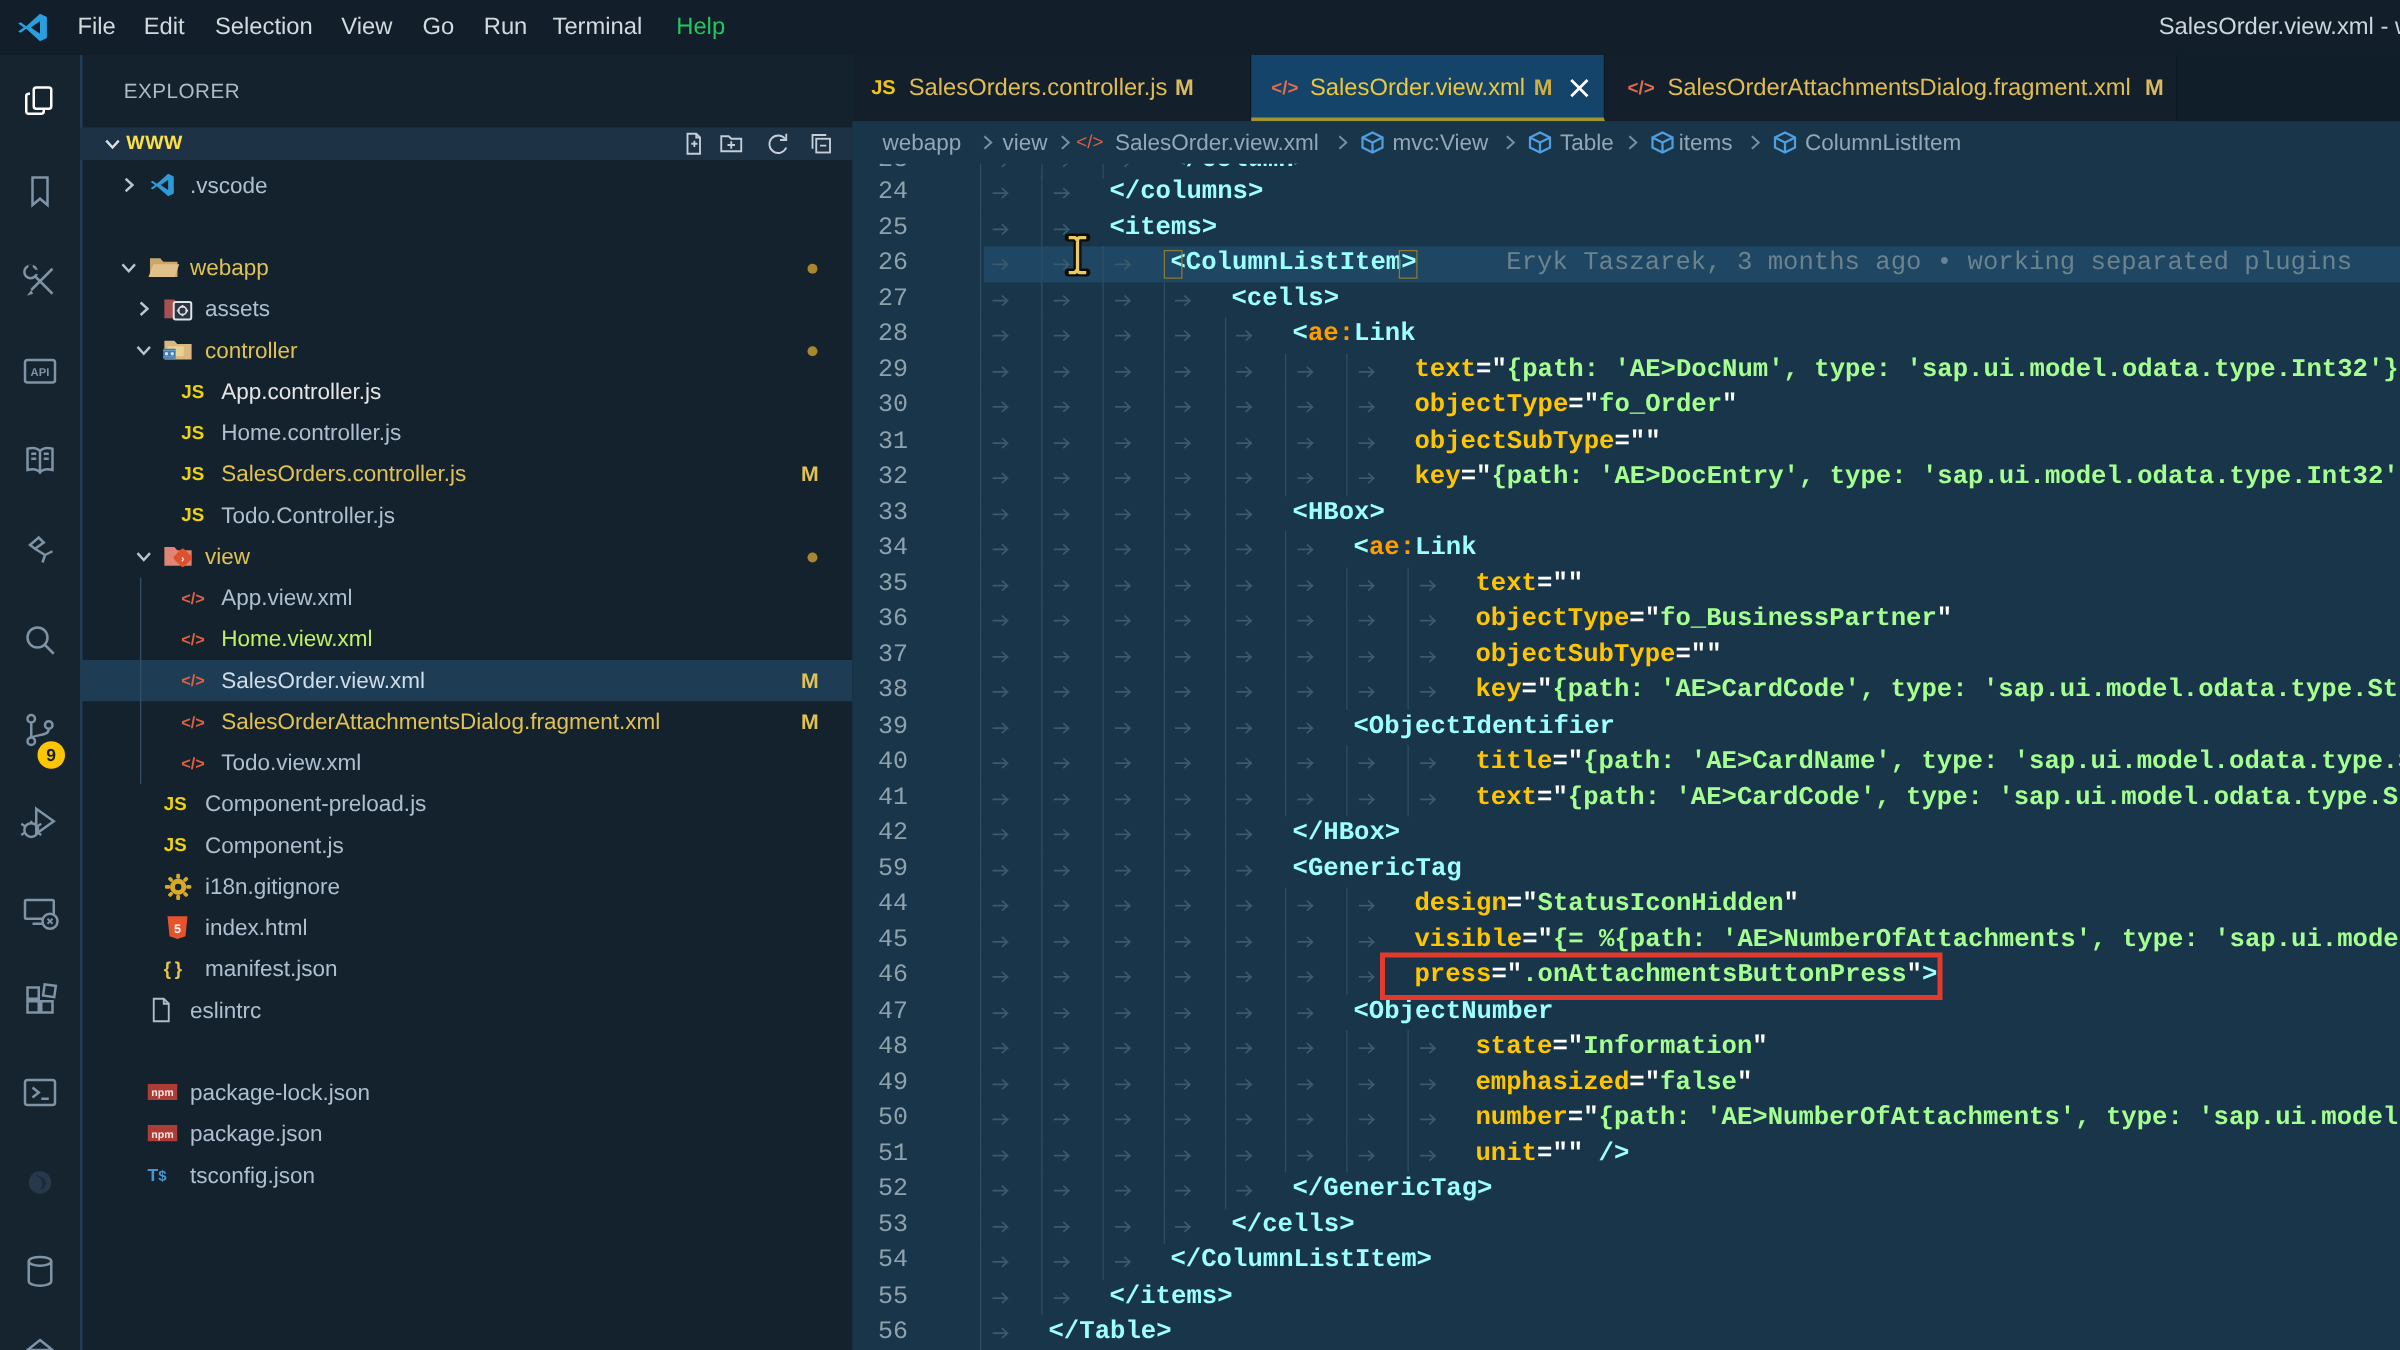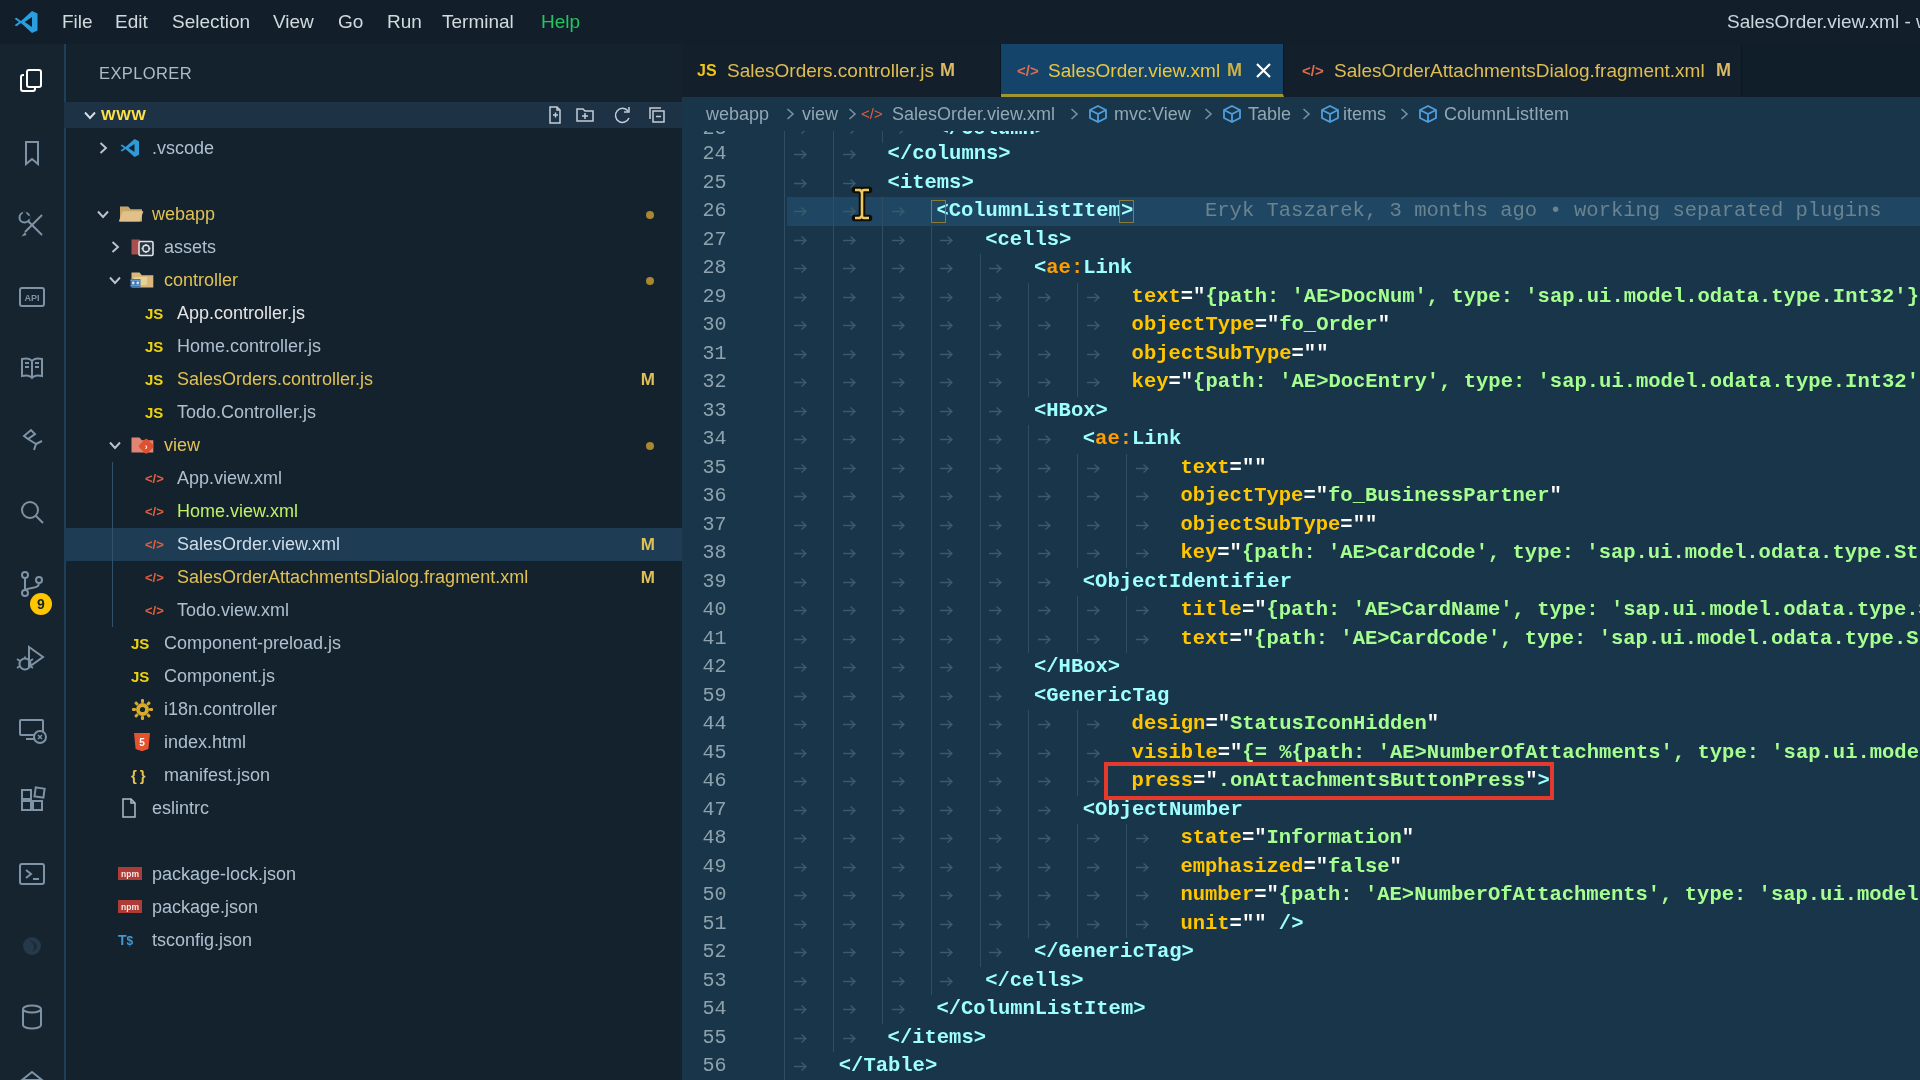--- a/index.html
+++ b/index.html
@@ -236,21 +236,21 @@
         <rect x="10" y="1" width="3" height="4" rx="1" fill="#d9a928" transform="rotate(45 11.5 11.5)"></rect>
         <rect x="10" y="1" width="3" height="4" rx="1" fill="#d9a928" transform="rotate(90 11.5 11.5)"></rect>
         <rect x="10" y="1" width="3" height="4" rx="1" fill="#d9a928" transform="rotate(135 11.5 11.5)"></rect>
         <rect x="10" y="1" width="3" height="4" rx="1" fill="#d9a928" transform="rotate(180 11.5 11.5)"></rect>
         <rect x="10" y="1" width="3" height="4" rx="1" fill="#d9a928" transform="rotate(225 11.5 11.5)"></rect>
         <rect x="10" y="1" width="3" height="4" rx="1" fill="#d9a928" transform="rotate(270 11.5 11.5)"></rect>
         <rect x="10" y="1" width="3" height="4" rx="1" fill="#d9a928" transform="rotate(315 11.5 11.5)"></rect>
         <circle cx="11.5" cy="11.5" r="6.5" fill="#d9a928"></circle>
         <circle cx="11.5" cy="11.5" r="2.6" fill="#14222e"></circle>
       </svg>
-<span class="abs" style="left:100px;top:0;color:#aec0cf;white-space:nowrap">i18n.controller</span>
+<span class="abs" style="left:100px;top:0;color:#aec0cf;white-space:nowrap">i18n.gitignore</span>
 </div>
 <div class="trow" style="top:681.5px;">
 <svg style="position:absolute;left:67px;top:5px" width="22" height="22" viewBox="0 0 22 22">
         <path d="M3 2 h16 l-1.6 16 -6.4 2.2 -6.4 -2.2 z" fill="#e5532e"></path>
         <text x="11" y="15" font-size="10" font-weight="bold" fill="#fff" text-anchor="middle" font-family="Liberation Sans">5</text>
       </svg>
 <span class="abs" style="left:100px;top:0;color:#aec0cf;white-space:nowrap">index.html</span>
 </div>
 <div class="trow" style="top:714.5px;">
 <span style="position:absolute;left:67px;top:0px;font-weight:bold;font-size:15px;color:#e8c54a;font-family:Liberation Sans">{ }</span>

